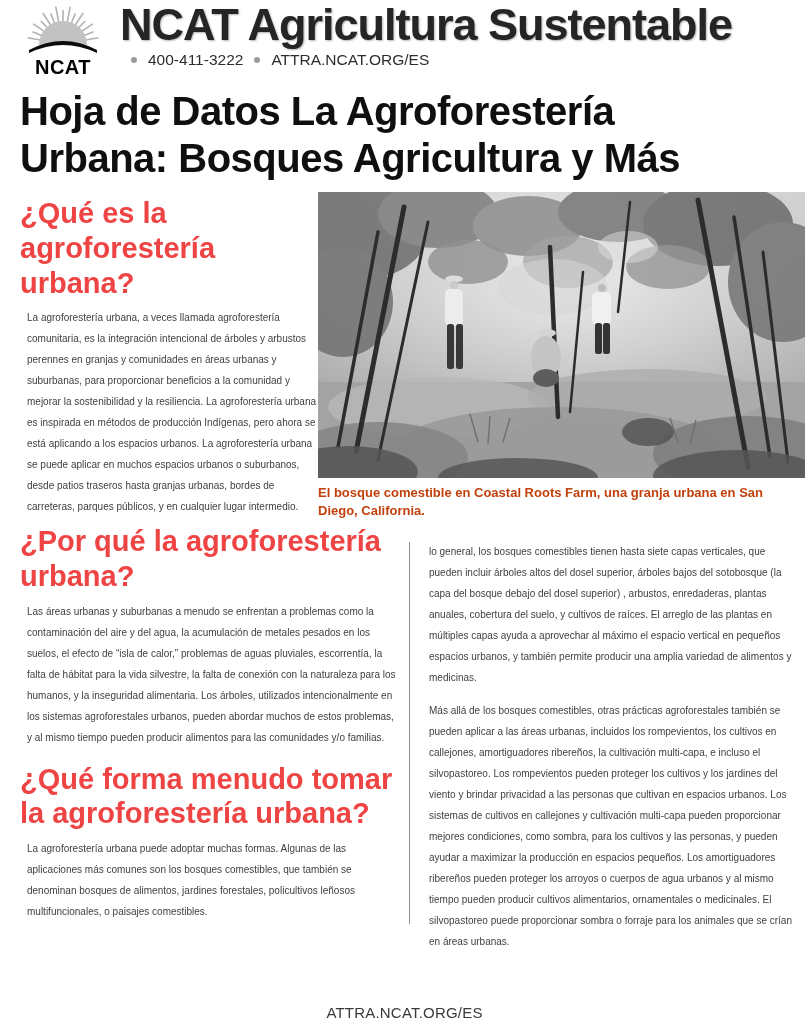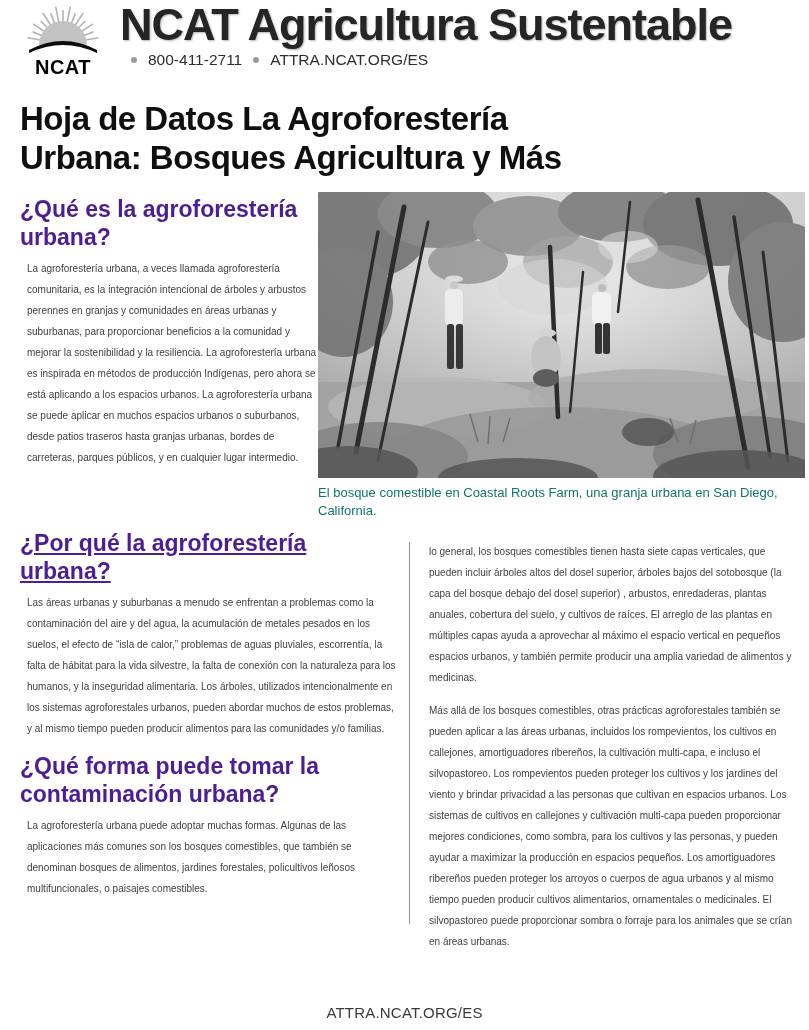--- a/index.html
+++ b/index.html
@@ -59,38 +59,38 @@
     width: 6px; height: 6px;
     border-radius: 50%;
     background: #9b9b9b;
     margin: 0 11px;
     flex: 0 0 auto;
   }
 
   
   .page-title {
     position: absolute;
-    top: 100px; left: 20px; right: 12px;
-    font-size: 33px;
+    top: 88px; left: 20px; right: 12px;
+    font-size: 40px;
     font-weight: bold;
     letter-spacing: -0.5px;
     color: #0f0f0f;
     line-height: 1.17;
   }
 
   
   .col-narrow {
     position: absolute;
     top: 196px; left: 20px;
     width: 298px;
   }
   h2.sec-heading {
-    font-size: 23px;
-    font-weight: bold;
-    color: #4c1d95;
+    font-size: 29px;
+    font-weight: bold;
+    color: #ef4444;
     line-height: 1.2;
     margin-bottom: 7px;
   }
   .body-text {
     font-size: 10px;
     line-height: 21px;
     color: #3f3f3f;
     padding-left: 7px;
     margin-bottom: 12px;
   }
@@ -101,40 +101,41 @@
   }
   .photo-frame {
     width: 487px; height: 286px;
     background: #b9b9b9;
     overflow: hidden;
   }
   .caption {
     margin-top: 6px;
     font-size: 13px;
     line-height: 1.35;
-    color: #0f766e;
+    color: #c2410c;
+    font-weight: bold;
   }
 
   
   .two-col {
     position: absolute;
     top: 524px; left: 20px;
     width: 778px;
     display: flex;
     align-items: stretch;
   }
   .col-left { width: 376px; }
   .col-right { width: 376px; padding-top: 17px; }
   .divider {
     width: 1px;
     background: #8f8f8f;
     margin: 18px 12px 40px 13px;
   }
   .two-col h2.sec-heading { margin-top: 14px; }
-  .two-col h2.sec-heading:first-child { margin-top: 6px; text-decoration: underline; }
+  .two-col h2.sec-heading:first-child { margin-top: 0; }
 
   
   .footer {
     position: absolute;
     top: 1004px; left: 0; right: 0;
     text-align: center;
     font-size: 15px;
     letter-spacing: 0.2px;
     color: #3a3a3a;
   }
@@ -168,21 +169,21 @@
           <path d="M22,41 A24,24 0 0 1 70,41 Z" fill="#c2c2c2"></path>
           <path d="M12,46 Q46,28 80,46 L80,49 Q46,33 12,49 Z" fill="#0c0c0c"></path>
         </svg>
       </span>
       <div class="logo-text">NCAT</div>
     </div>
     <div class="brand-block">
       <div class="brand"><span>NCAT</span> <span>Agricultura Sustentable</span></div>
       <div class="tagline">
         <span class="dot"></span>
-        <span>800-411-2711</span>
+        <span>400-411-3222</span>
         <span class="dot"></span>
         <span>ATTRA.NCAT.ORG/ES</span>
       </div>
     </div>
   </div>
 
   <h1 class="page-title">
     <div>Hoja de Datos La Agroforestería</div>
     <div>Urbana: Bosques Agricultura y Más</div>
   </h1>
@@ -280,21 +281,21 @@
     </div>
     <figcaption class="caption">
       <div>El bosque comestible en Coastal Roots Farm, una granja urbana en San Diego, California.</div>
     </figcaption>
   </figure>
 
   <div class="two-col">
     <div class="col-left">
       <h2 class="sec-heading">¿Por qué la agroforestería urbana?</h2>
       <p class="body-text">Las áreas urbanas y suburbanas a menudo se enfrentan a problemas como la contaminación del aire y del agua, la acumulación de metales pesados en los suelos, el efecto de “isla de calor,” problemas de aguas pluviales, escorrentía, la falta de hábitat para la vida silvestre, la falta de conexión con la naturaleza para los humanos, y la inseguridad alimentaria. Los árboles, utilizados intencionalmente en los sistemas agroforestales urbanos, pueden abordar muchos de estos problemas, y al mismo tiempo pueden producir alimentos para las comunidades y/o familias.</p>
-      <h2 class="sec-heading">¿Qué forma puede tomar la contaminación urbana?</h2>
+      <h2 class="sec-heading">¿Qué forma menudo tomar la agroforestería urbana?</h2>
       <p class="body-text">La agroforestería urbana puede adoptar muchas formas. Algunas de las aplicaciones más comunes son los bosques comestibles, que también se denominan bosques de alimentos, jardines forestales, policultivos leñosos multifuncionales, o paisajes comestibles.</p>
 
     </div>
     <div class="divider"></div>
     <div class="col-right">
       <p class="body-text">lo general, los bosques comestibles tienen hasta siete capas verticales, que pueden incluir árboles altos del dosel superior, árboles bajos del sotobosque (la capa del bosque debajo del dosel superior) , arbustos, enredaderas, plantas anuales, cobertura del suelo, y cultivos de raíces. El arreglo de las plantas en múltiples capas ayuda a aprovechar al máximo el espacio vertical en pequeños espacios urbanos, y también permite producir una amplia variedad de alimentos y medicinas.</p>
       <p class="body-text">Más allá de los bosques comestibles, otras prácticas agroforestales también se pueden aplicar a las áreas urbanas, incluidos los rompevientos, los cultivos en callejones, amortiguadores ribereños, la cultivación multi-capa, e incluso el silvopastoreo. Los rompevientos pueden proteger los cultivos y los jardines del viento y brindar privacidad a las personas que cultivan en espacios urbanos. Los sistemas de cultivos en callejones y cultivación multi-capa pueden proporcionar mejores condiciones, como sombra, para los cultivos y las personas, y pueden ayudar a maximizar la producción en espacios pequeños. Los amortiguadores ribereños pueden proteger los arroyos o cuerpos de agua urbanos y al mismo tiempo pueden producir cultivos alimentarios, ornamentales o medicinales. El silvopastoreo puede proporcionar sombra o forraje para los animales que se crían en áreas urbanas.</p>
     </div>
   </div>
 

